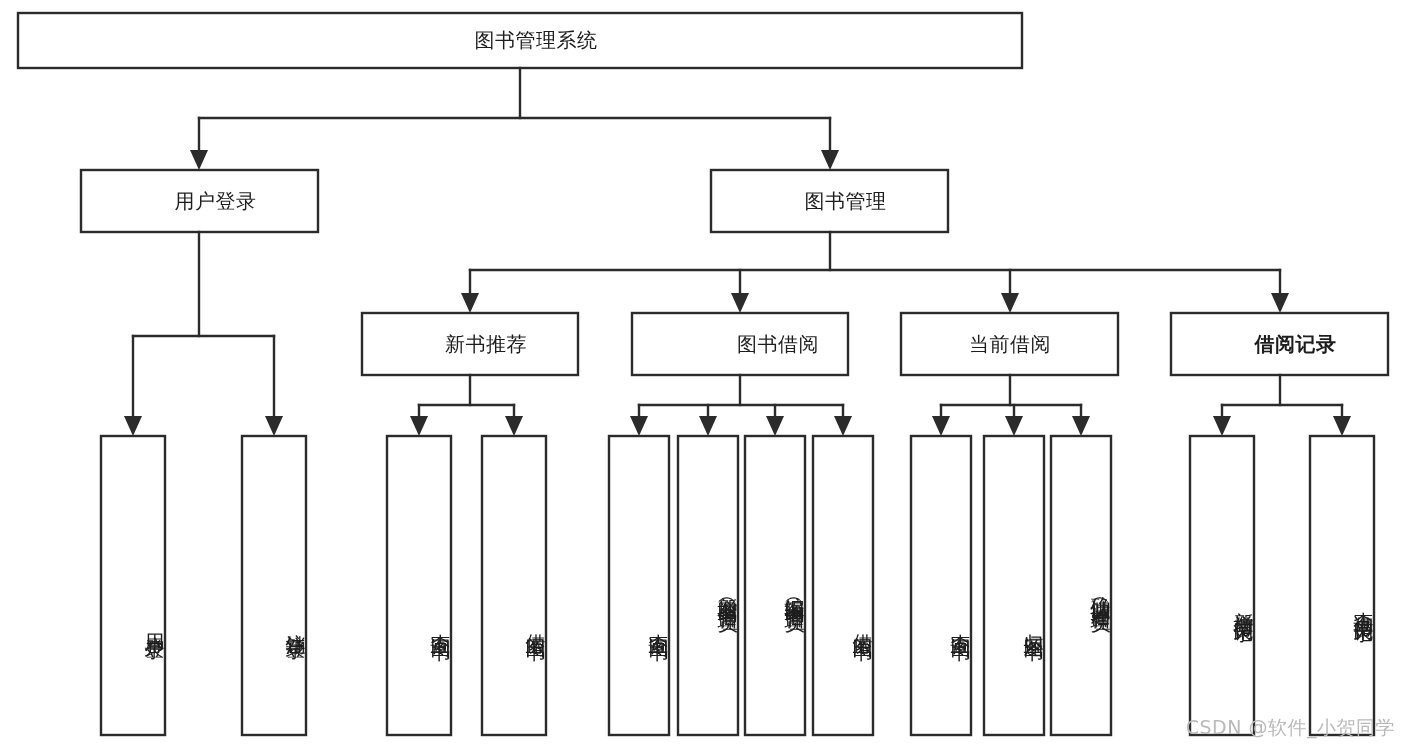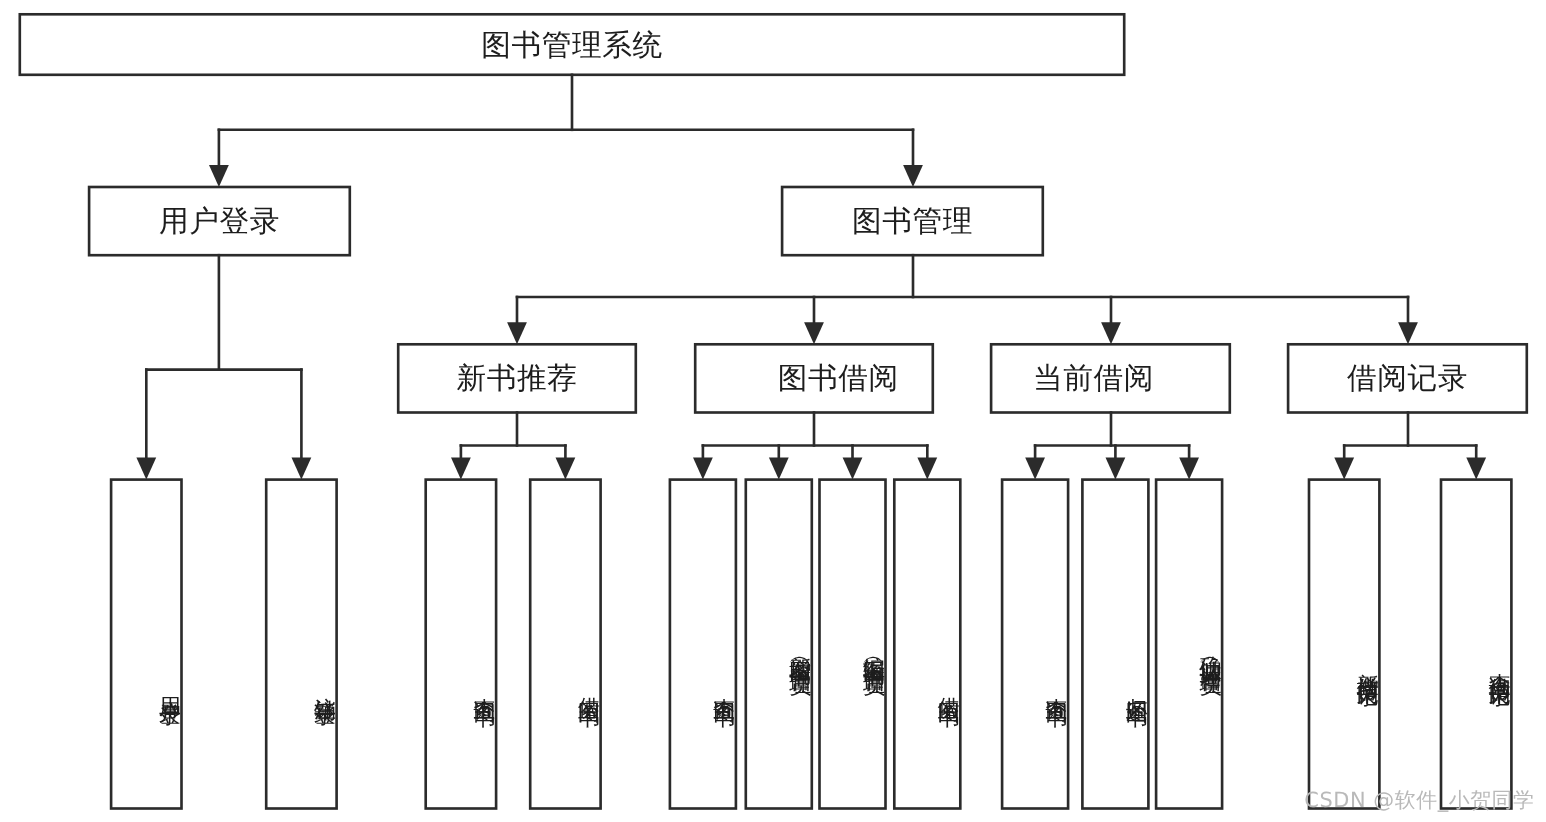--- a/index.html
+++ b/index.html
@@ -46,22 +46,23 @@
     display: flex;
     align-items: center;
     justify-content: center;
     color: #1d1d1d;
     font-family: "DejaVu Sans", "Liberation Sans", sans-serif;
     font-weight: 400;
     pointer-events: none;
     box-sizing: border-box;
   }
   .node-label.horizontal {
-    font-size: 27px;
+    font-size: 20px;
     letter-spacing: 0.5px;
+    margin-left: 16px;
   }
   .node-label.vertical {
     writing-mode: vertical-rl;
     text-orientation: upright;
     font-size: 20px;
     letter-spacing: 2.5px;
     align-items: flex-start;
     justify-content: center;
     padding-top: 6px;
     line-height: 1.0;
@@ -173,21 +174,21 @@
   </svg>
 
   <div class="node-label horizontal" style="left:18px;  top:13px;  width:1004px; height:55px;">图书管理系统</div>
 
   <div class="node-label horizontal" style="left:81px;  top:170px; width:237px; height:62px;">用户登录</div>
   <div class="node-label horizontal" style="left:711px; top:170px; width:237px; height:62px;">图书管理</div>
 
   <div class="node-label horizontal" style="left:362px; top:313px; width:216px; height:62px;">新书推荐</div>
   <div class="node-label horizontal" style="left:632px; top:313px; width:260px; height:62px;">图书借阅</div>
   <div class="node-label horizontal" style="left:901px; top:313px; width:186px; height:62px;">当前借阅</div>
-  <div class="node-label horizontal" style="left:1171px;top:313px; width:217px; height:62px;">借阅记录</div>
+  <div class="node-label horizontal" style="left:1171px;top:313px; width:217px; height:62px;font-weight:bold;">借阅记录</div>
 
   <div class="node-label vertical" style="left:101px; top:505px; width:64px; height:230px;">用户登录</div>
   <div class="node-label vertical" style="left:242px; top:505px; width:64px; height:230px;">注销登录</div>
 
   <div class="node-label vertical" style="left:387px; top:505px; width:64px; height:230px;">查询图书</div>
   <div class="node-label vertical" style="left:482px; top:505px; width:64px; height:230px;">借阅图书</div>
 
   <div class="node-label vertical" style="left:609px; top:505px; width:60px; height:230px;">查询图书</div>
   <div class="node-label vertical" style="left:678px; top:444px; width:60px; height:291px;">新增图书（管理员）</div>
   <div class="node-label vertical" style="left:745px; top:444px; width:60px; height:291px;">编辑图书（管理员）</div>

